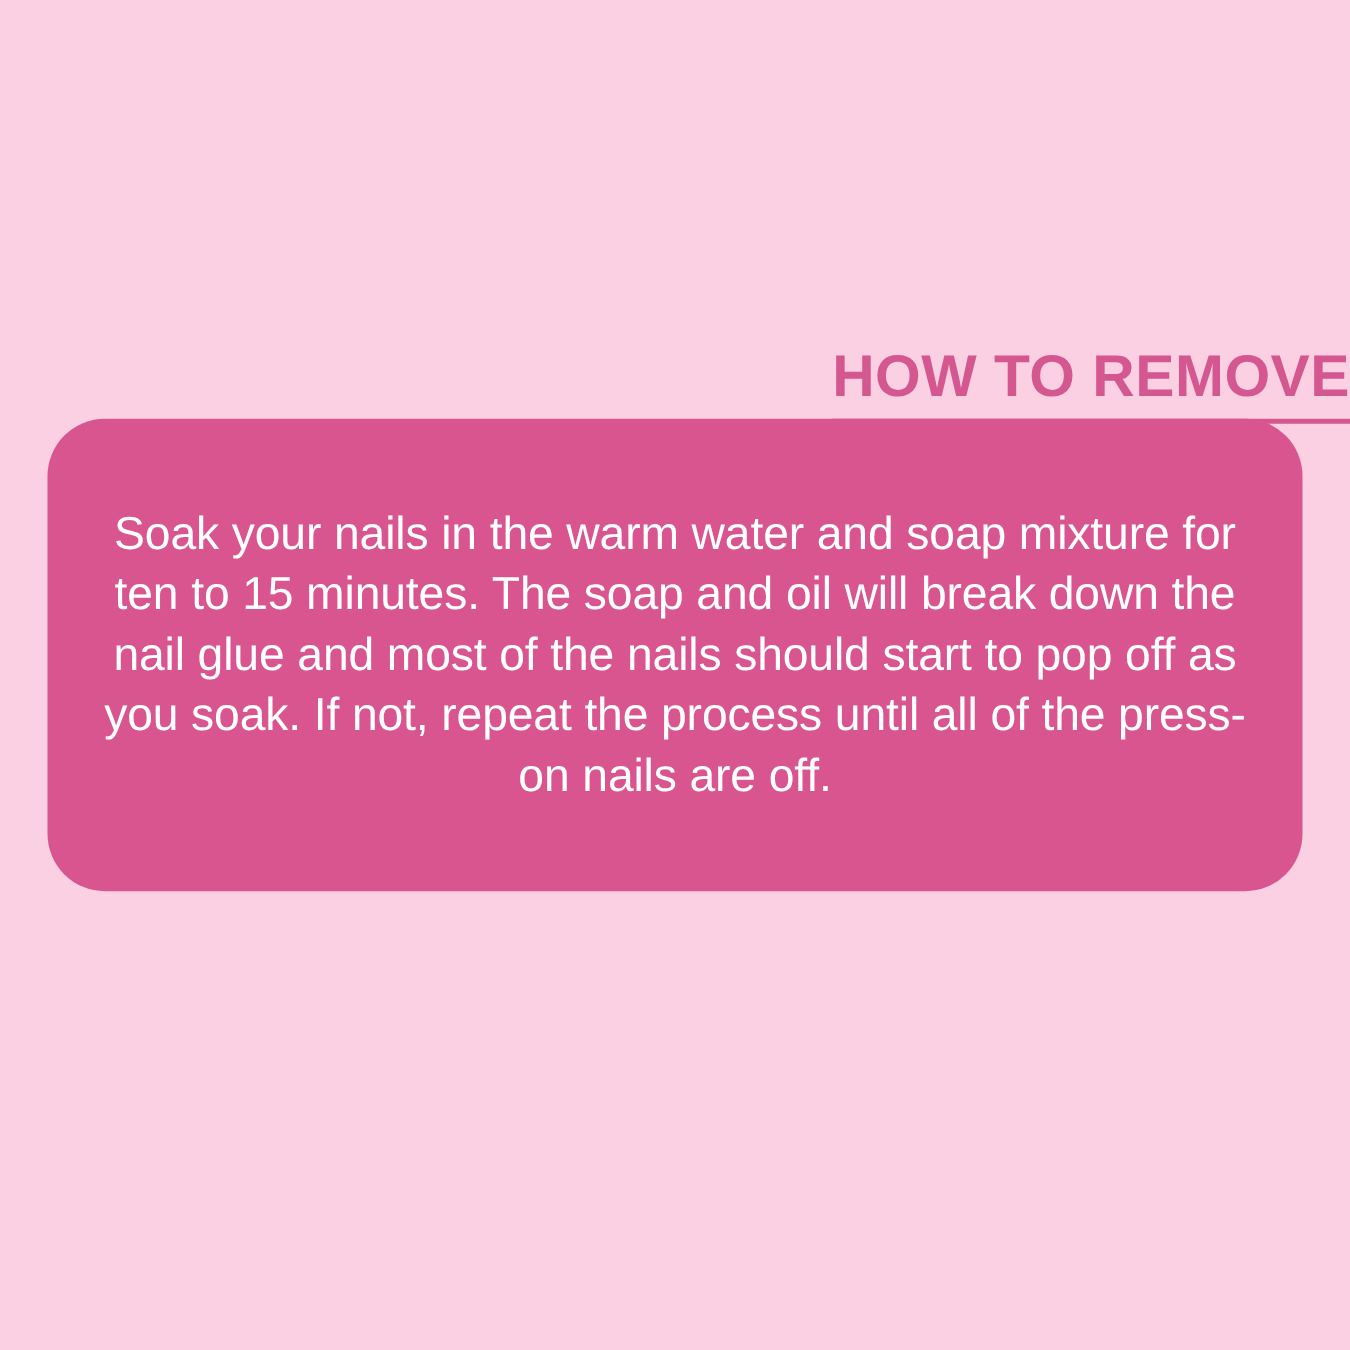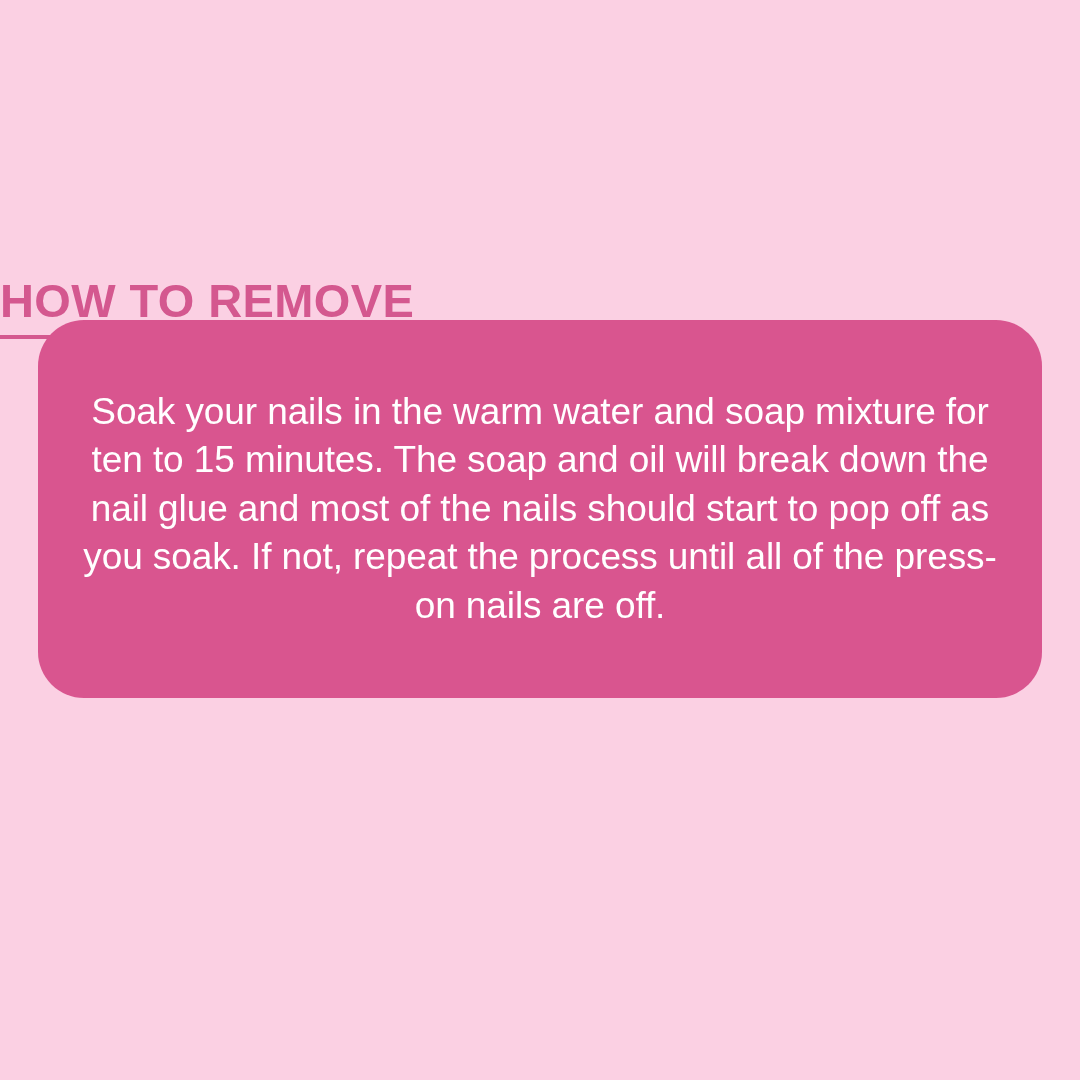--- a/index.html
+++ b/index.html
@@ -29,41 +29,41 @@
     width: 1080px;
     height: 1080px;
   }
 
   
   .heading-wrap {
     position: absolute;
     left: 0;
     top: 246px;
     width: 1080px;
-    text-align: left;
+    text-align: right;
   }
 
   .heading {
     display: inline-block;
     font-family: "Liberation Sans", sans-serif;
     font-size: 47px;
     font-weight: 700;
     letter-spacing: 0.4px;
     line-height: 1.04;
     color: #d4588f;
     padding-bottom: 9px;
     border-bottom: 4px solid #d4588f;
     white-space: nowrap;
   }
 
   
   .card {
     position: absolute;
     left: 38px;
-    top: 320px;
+    top: 335px;
     width: 1004px;
     height: 378px;
     background: #d9558f;
     border-radius: 46px;
     box-sizing: border-box;
     display: flex;
     align-items: center;
     justify-content: center;
   }
 

